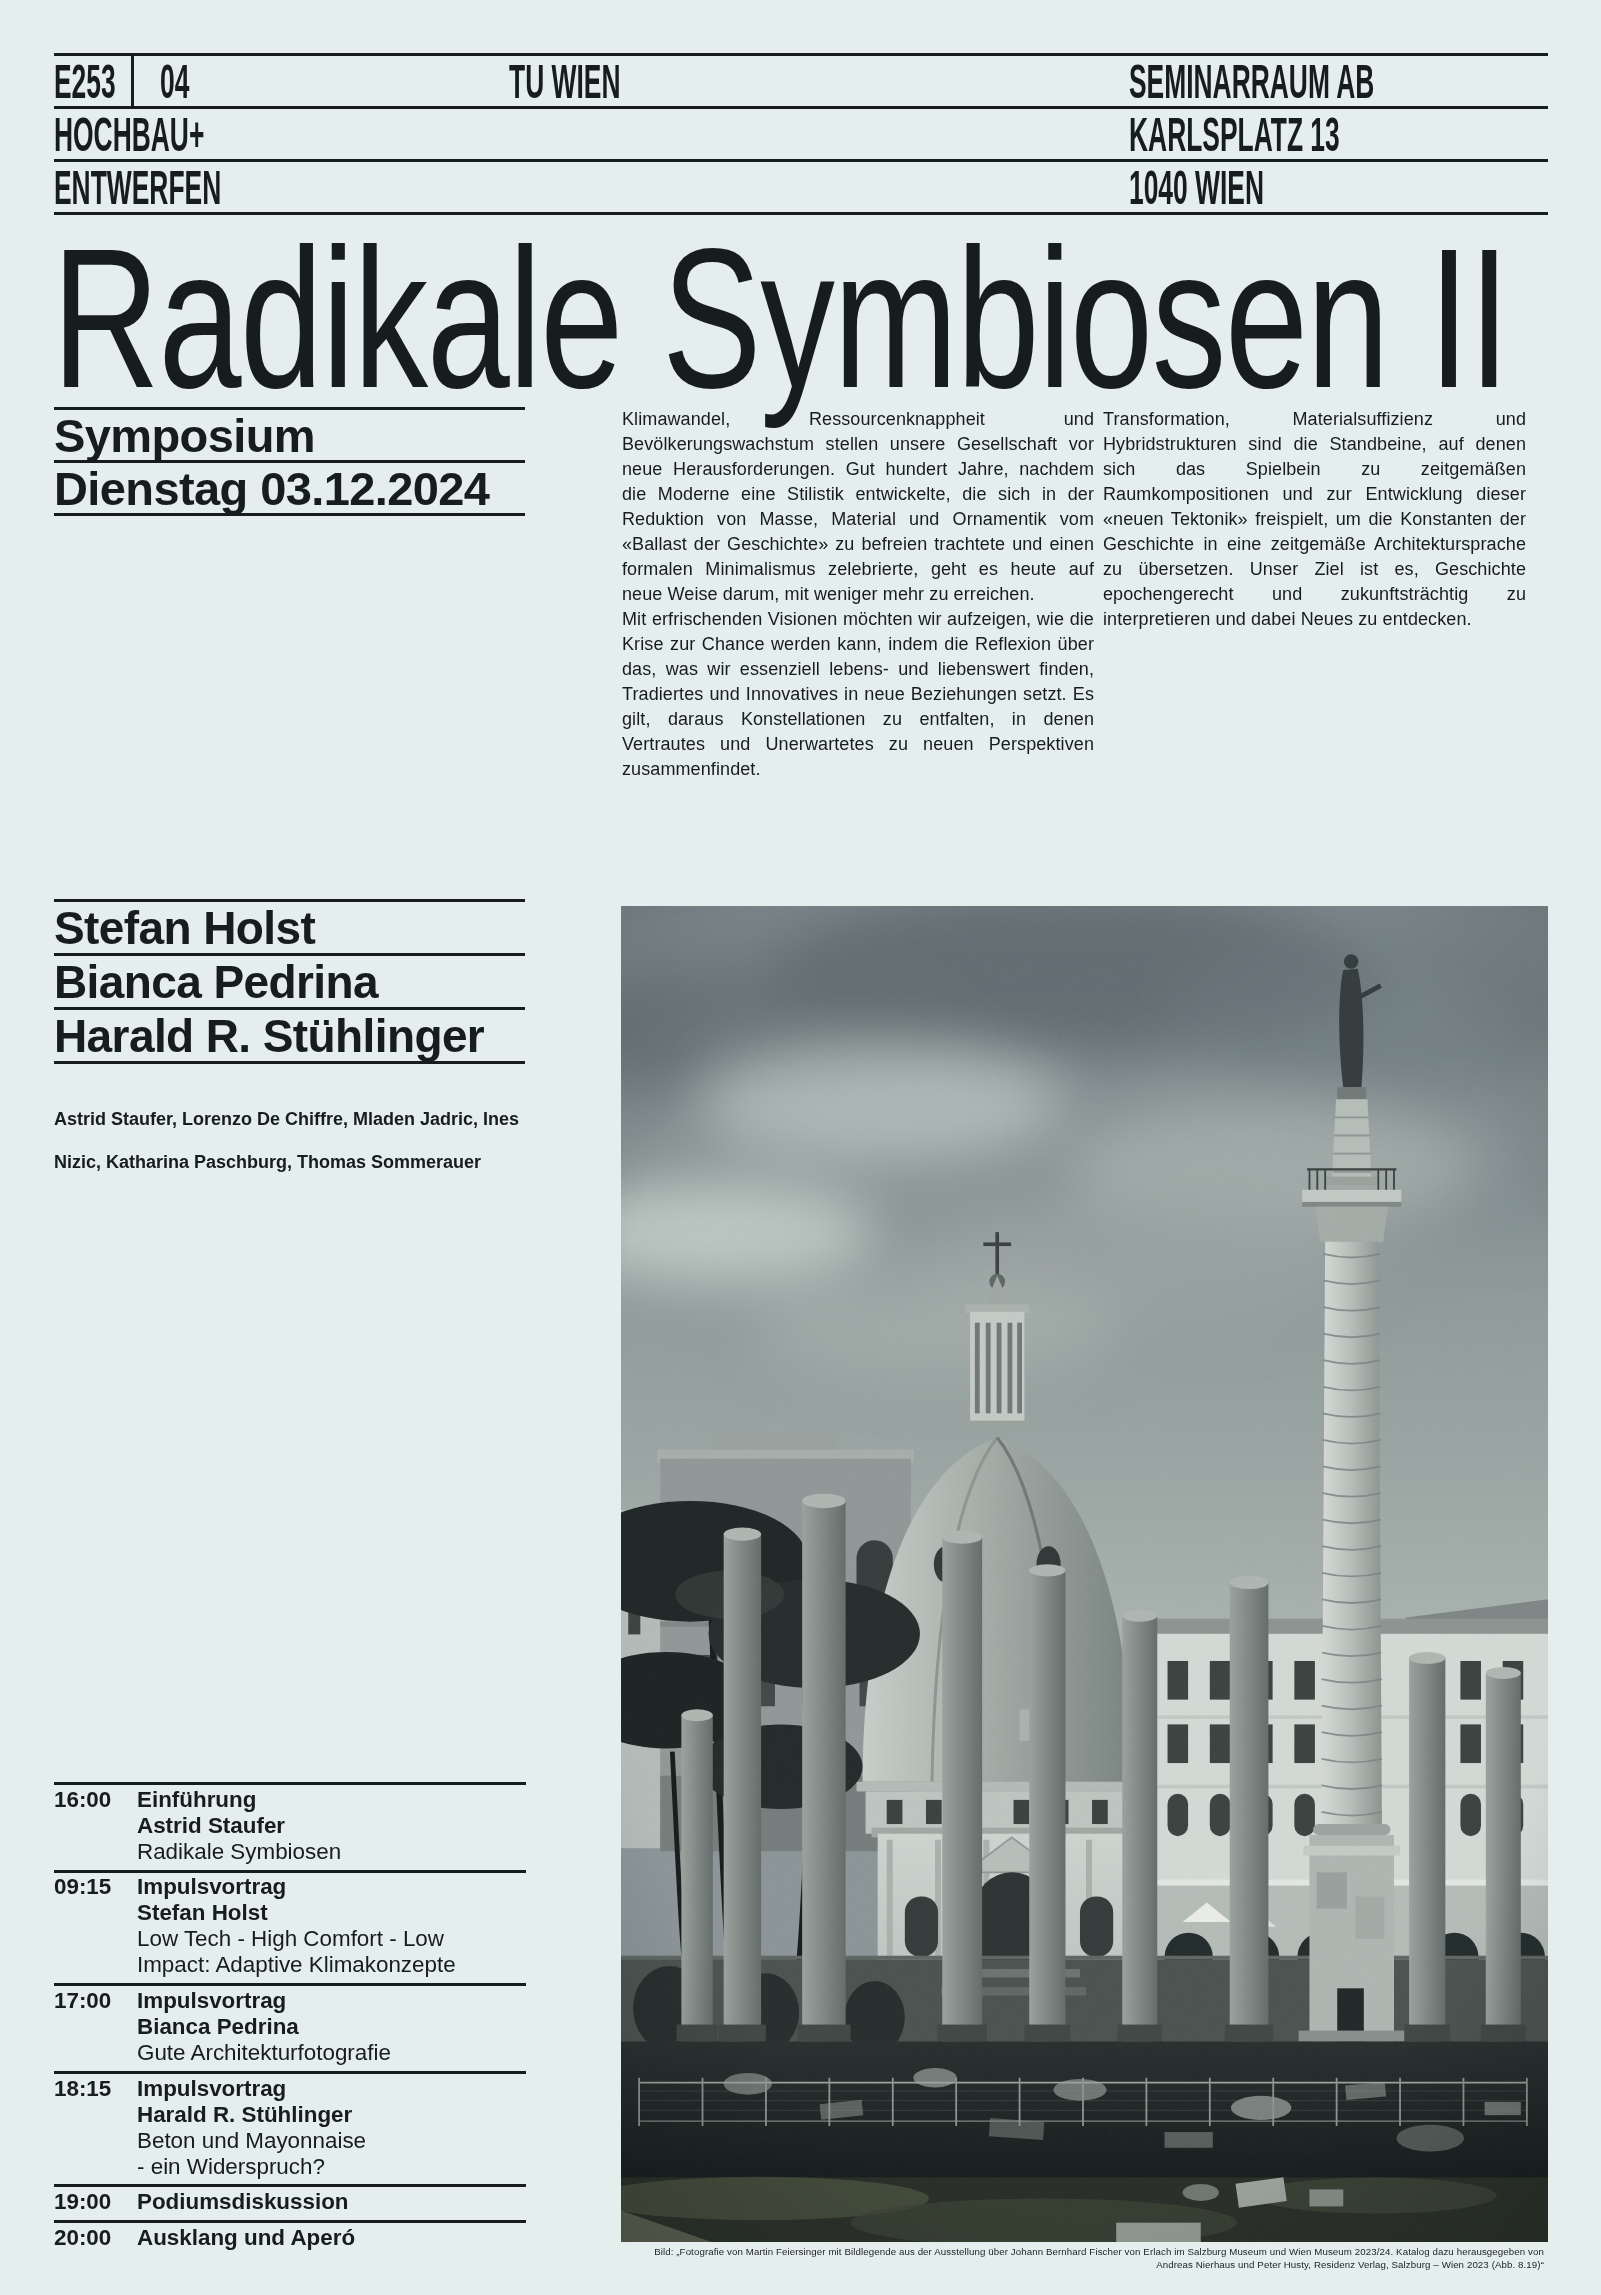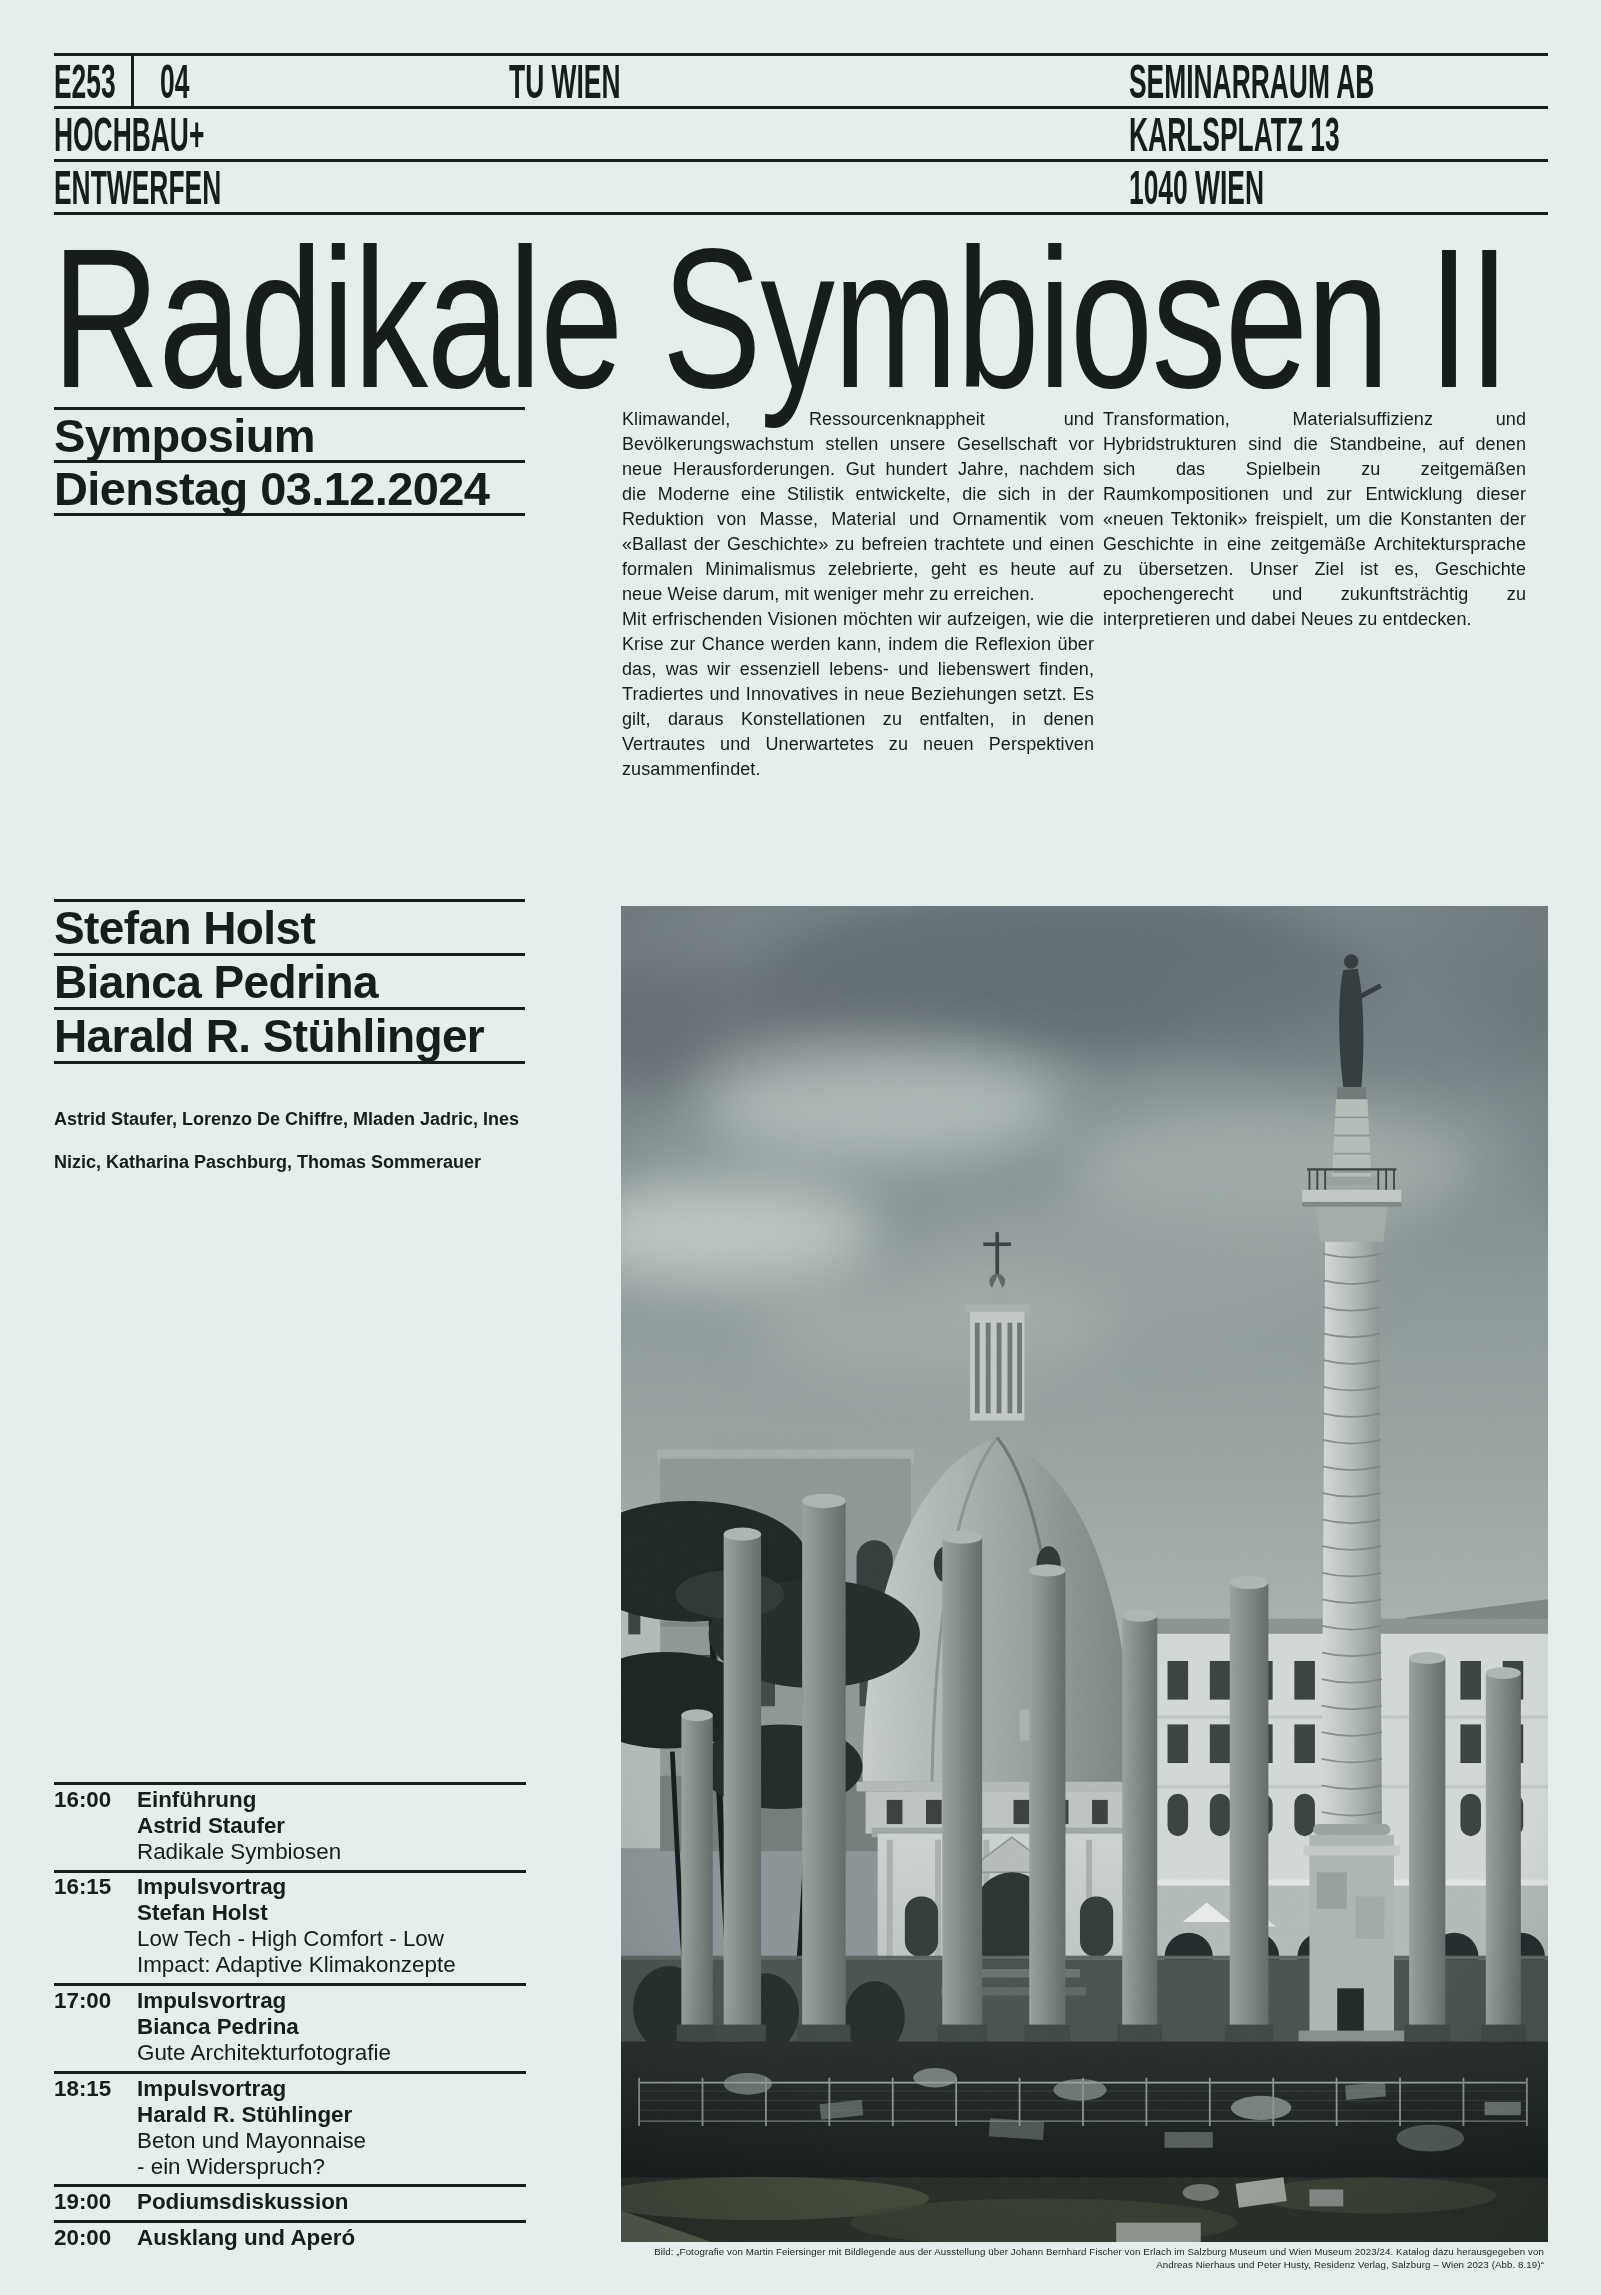--- a/index.html
+++ b/index.html
@@ -107,21 +107,21 @@
   <div class="srow">
     <span class="stime" data-bind="schedule.0.time">16:00</span>
     <div class="slines">
       <div class="l1" data-bind="schedule.0.l1">Einführung</div>
       <div class="l2" data-bind="schedule.0.l2">Astrid Staufer</div>
       <div class="l3" data-bind="schedule.0.l3">Radikale Symbiosen</div>
 
     </div>
   </div>
   <div class="srow">
-    <span class="stime" data-bind="schedule.1.time">16:15</span>
+    <span class="stime" data-bind="schedule.1.time">09:15</span>
     <div class="slines">
       <div class="l1" data-bind="schedule.1.l1">Impulsvortrag</div>
       <div class="l2" data-bind="schedule.1.l2">Stefan Holst</div>
       <div class="l3" data-bind="schedule.1.l3">Low Tech - High Comfort - Low</div>
       <div class="l4" data-bind="schedule.1.l4">Impact: Adaptive Klimakonzepte</div>
     </div>
   </div>
   <div class="srow">
     <span class="stime" data-bind="schedule.2.time">17:00</span>
     <div class="slines">

